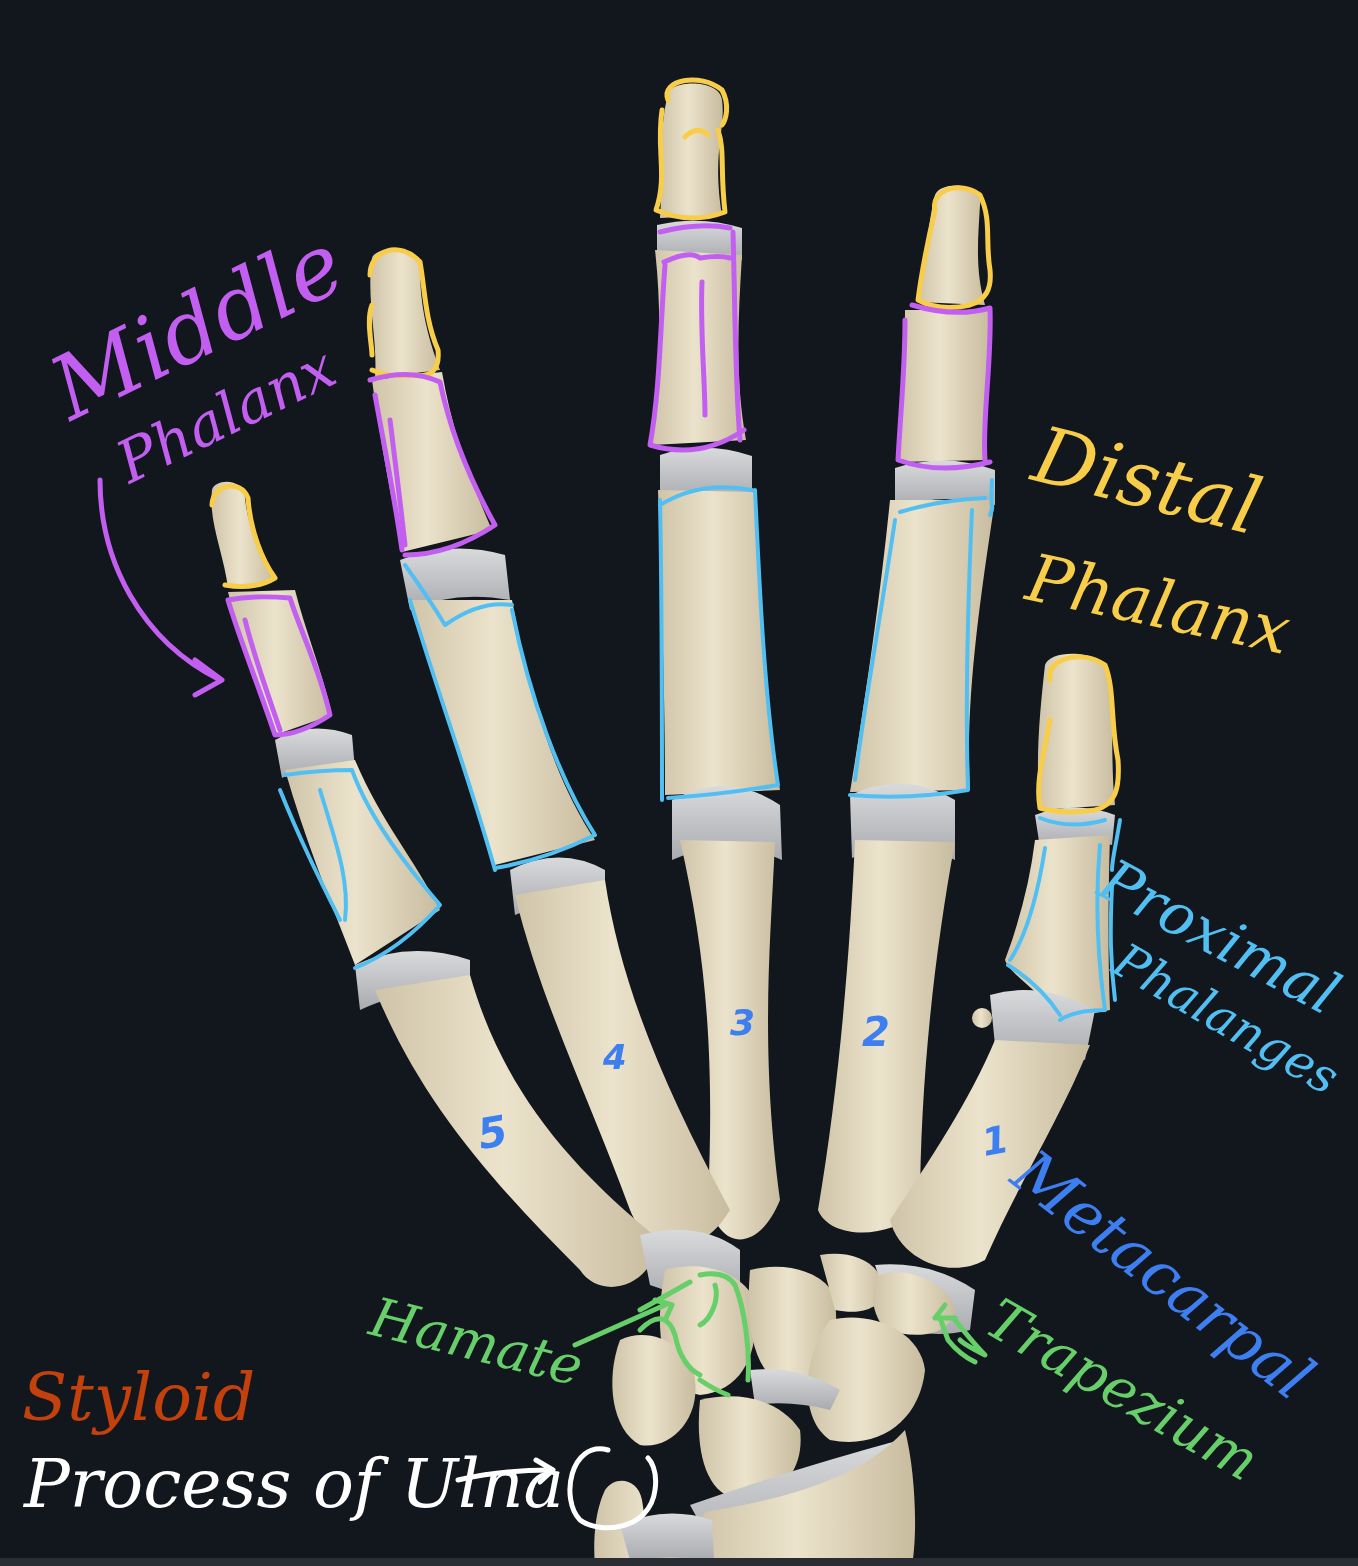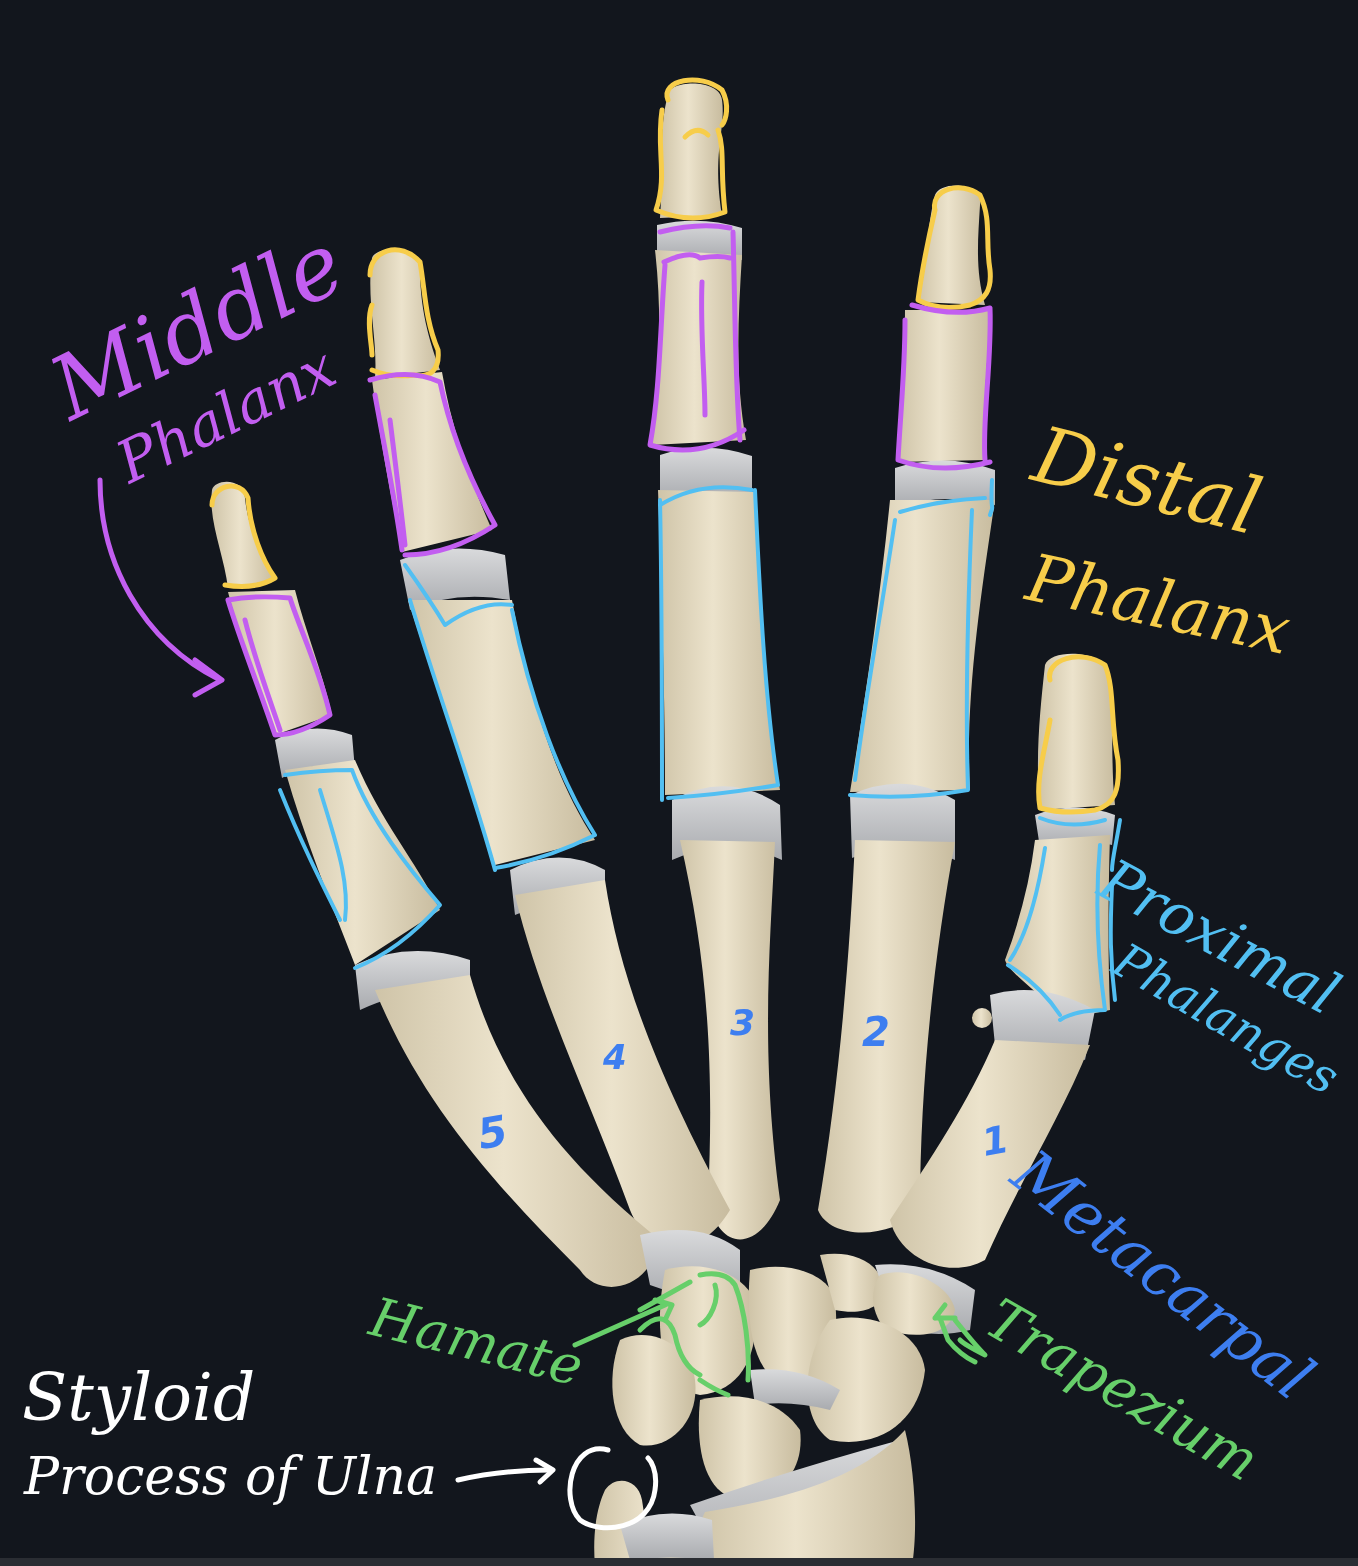--- a/index.html
+++ b/index.html
@@ -179,22 +179,22 @@
 
   <div class="label" style="left:1118px;top:850px;font-size:58px;color:#52bff2;transform:rotate(28deg);">Proximal</div>
   <div class="label" style="left:1130px;top:935px;font-size:48px;color:#52bff2;transform:rotate(30deg);">Phalanges</div>
 
   <div class="label" style="left:1040px;top:1140px;font-size:62px;color:#3d7ef0;transform:rotate(38deg);">Metacarpal</div>
 
   <div class="label" style="left:378px;top:1290px;font-size:54px;color:#67cf6a;transform:rotate(14deg);">Hamate</div>
 
   <div class="label" style="left:1005px;top:1290px;font-size:56px;color:#67cf6a;transform:rotate(30deg);">Trapezium</div>
 
-  <div class="label" style="left:22px;top:1365px;font-size:66px;color:#ffffff;">Styloid</div>
-  <div class="label" style="left:24px;top:1450px;font-size:52px;color:#ffffff;">Process of Ulna</div>
+  <div class="label" style="left:22px;top:1365px;font-size:66px;color:#c2410c;">Styloid</div>
+  <div class="label" style="left:24px;top:1450px;font-size:68px;color:#ffffff;">Process of Ulna</div>
 
   <div class="num" style="left:982px;top:1122px;font-size:38px;color:#3d7ef0;transform:rotate(-10deg);">1</div>
   <div class="num" style="left:862px;top:1012px;font-size:40px;color:#3d7ef0;">2</div>
   <div class="num" style="left:730px;top:1005px;font-size:36px;color:#3d7ef0;">3</div>
   <div class="num" style="left:603px;top:1040px;font-size:34px;color:#3d7ef0;">4</div>
   <div class="num" style="left:478px;top:1112px;font-size:42px;color:#3d7ef0;transform:rotate(-10deg);">5</div>
 
   <div class="bottombar"></div>
 </div>
 

